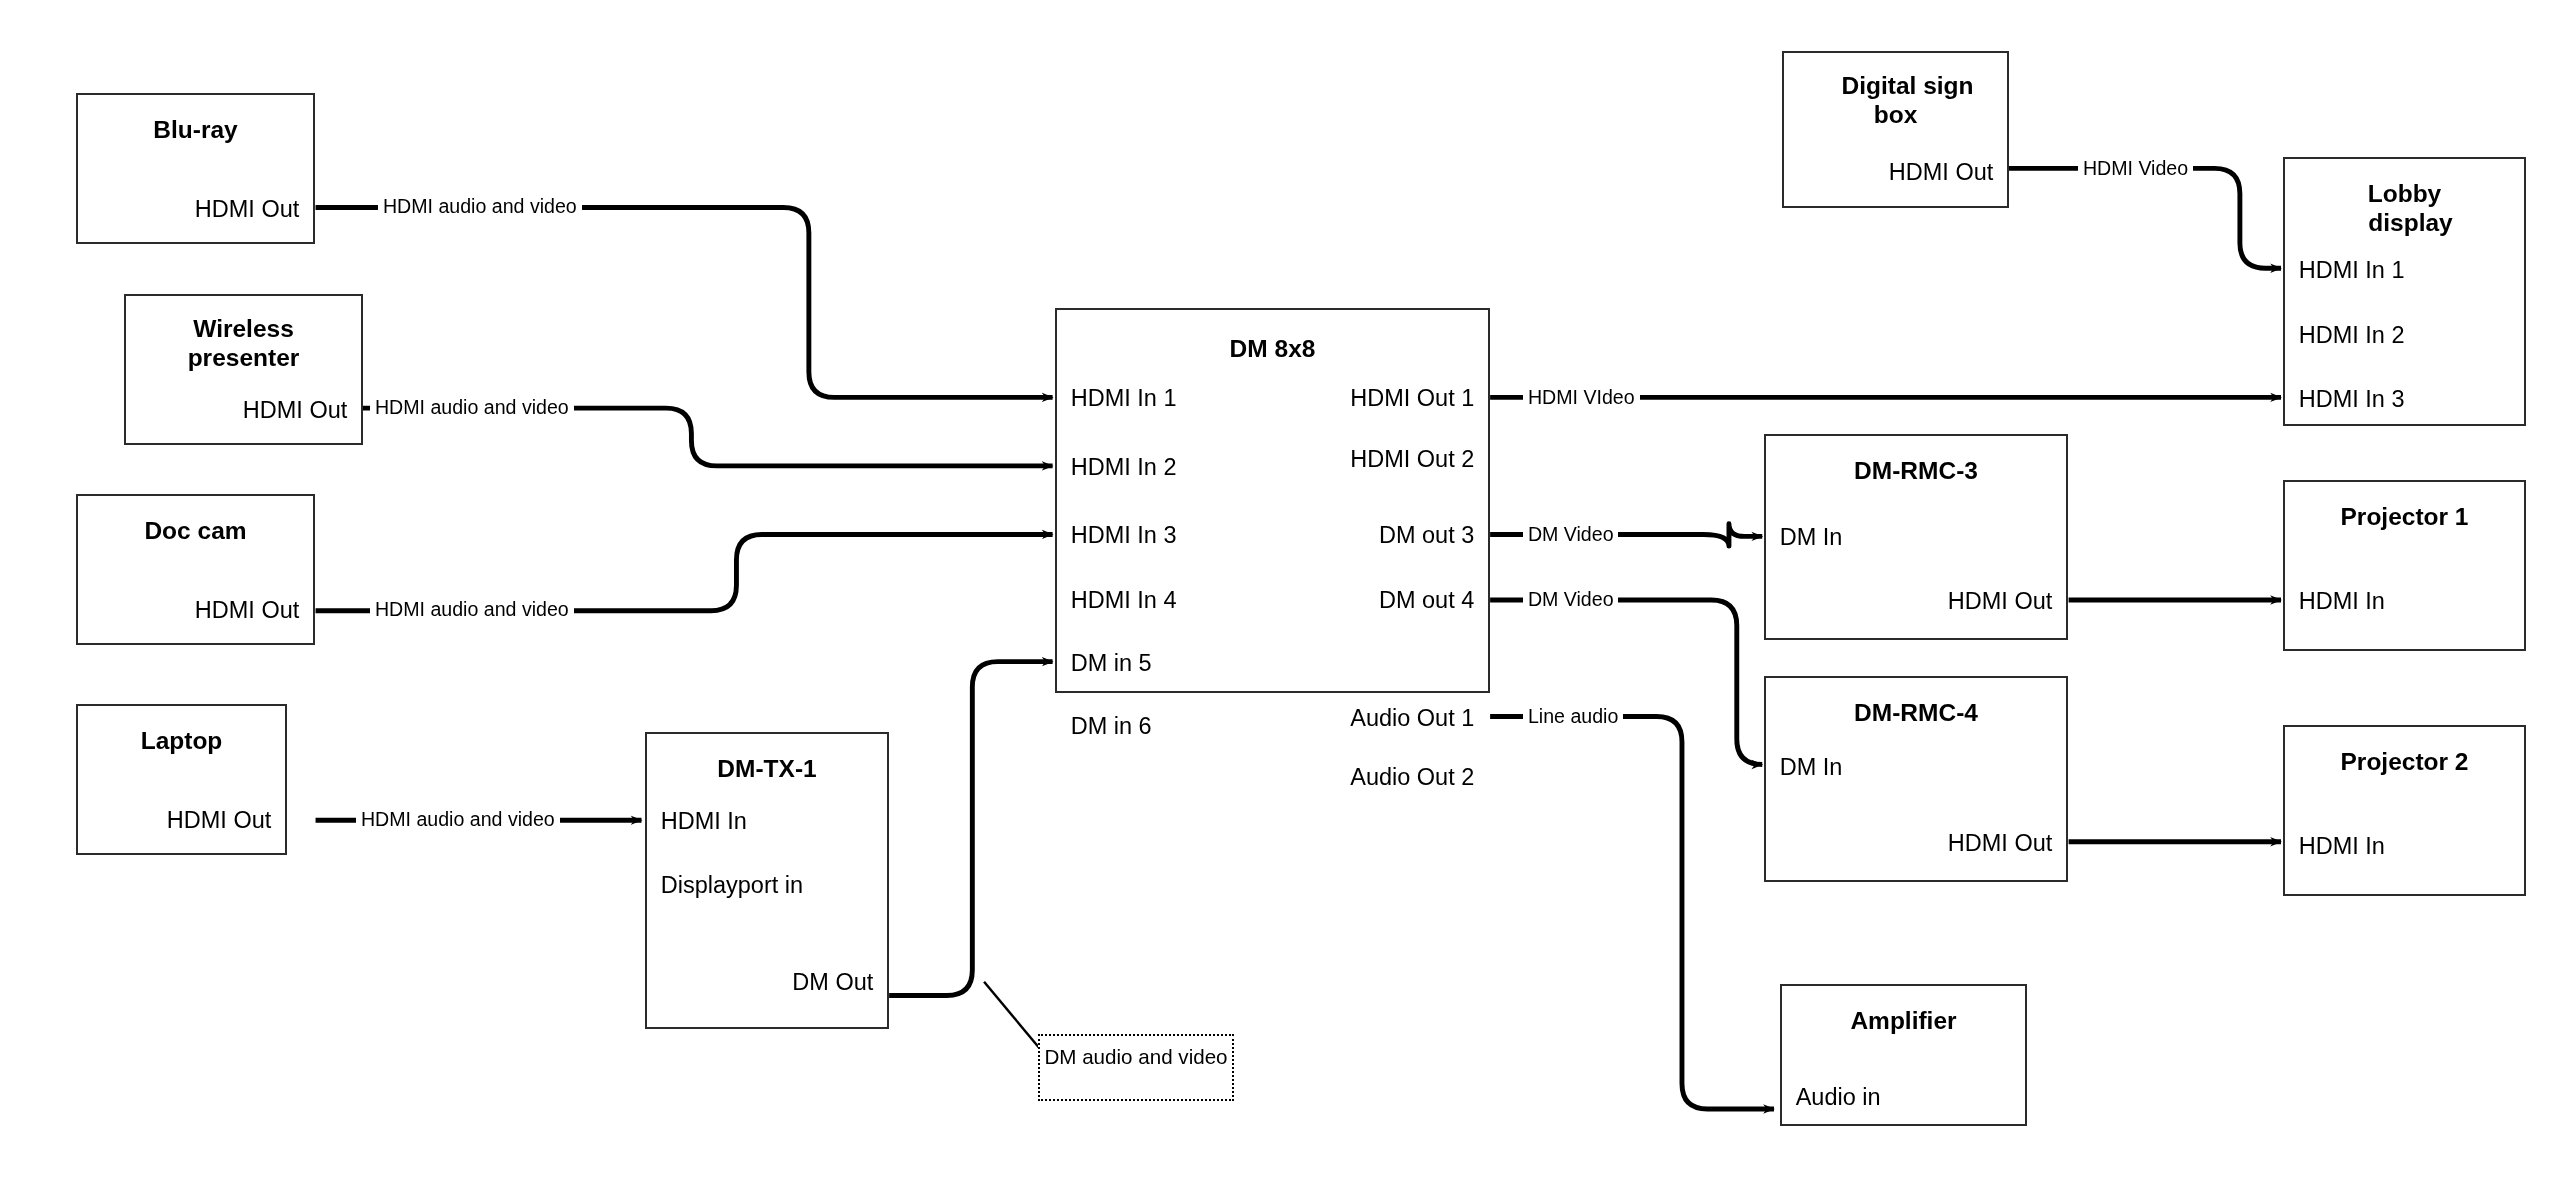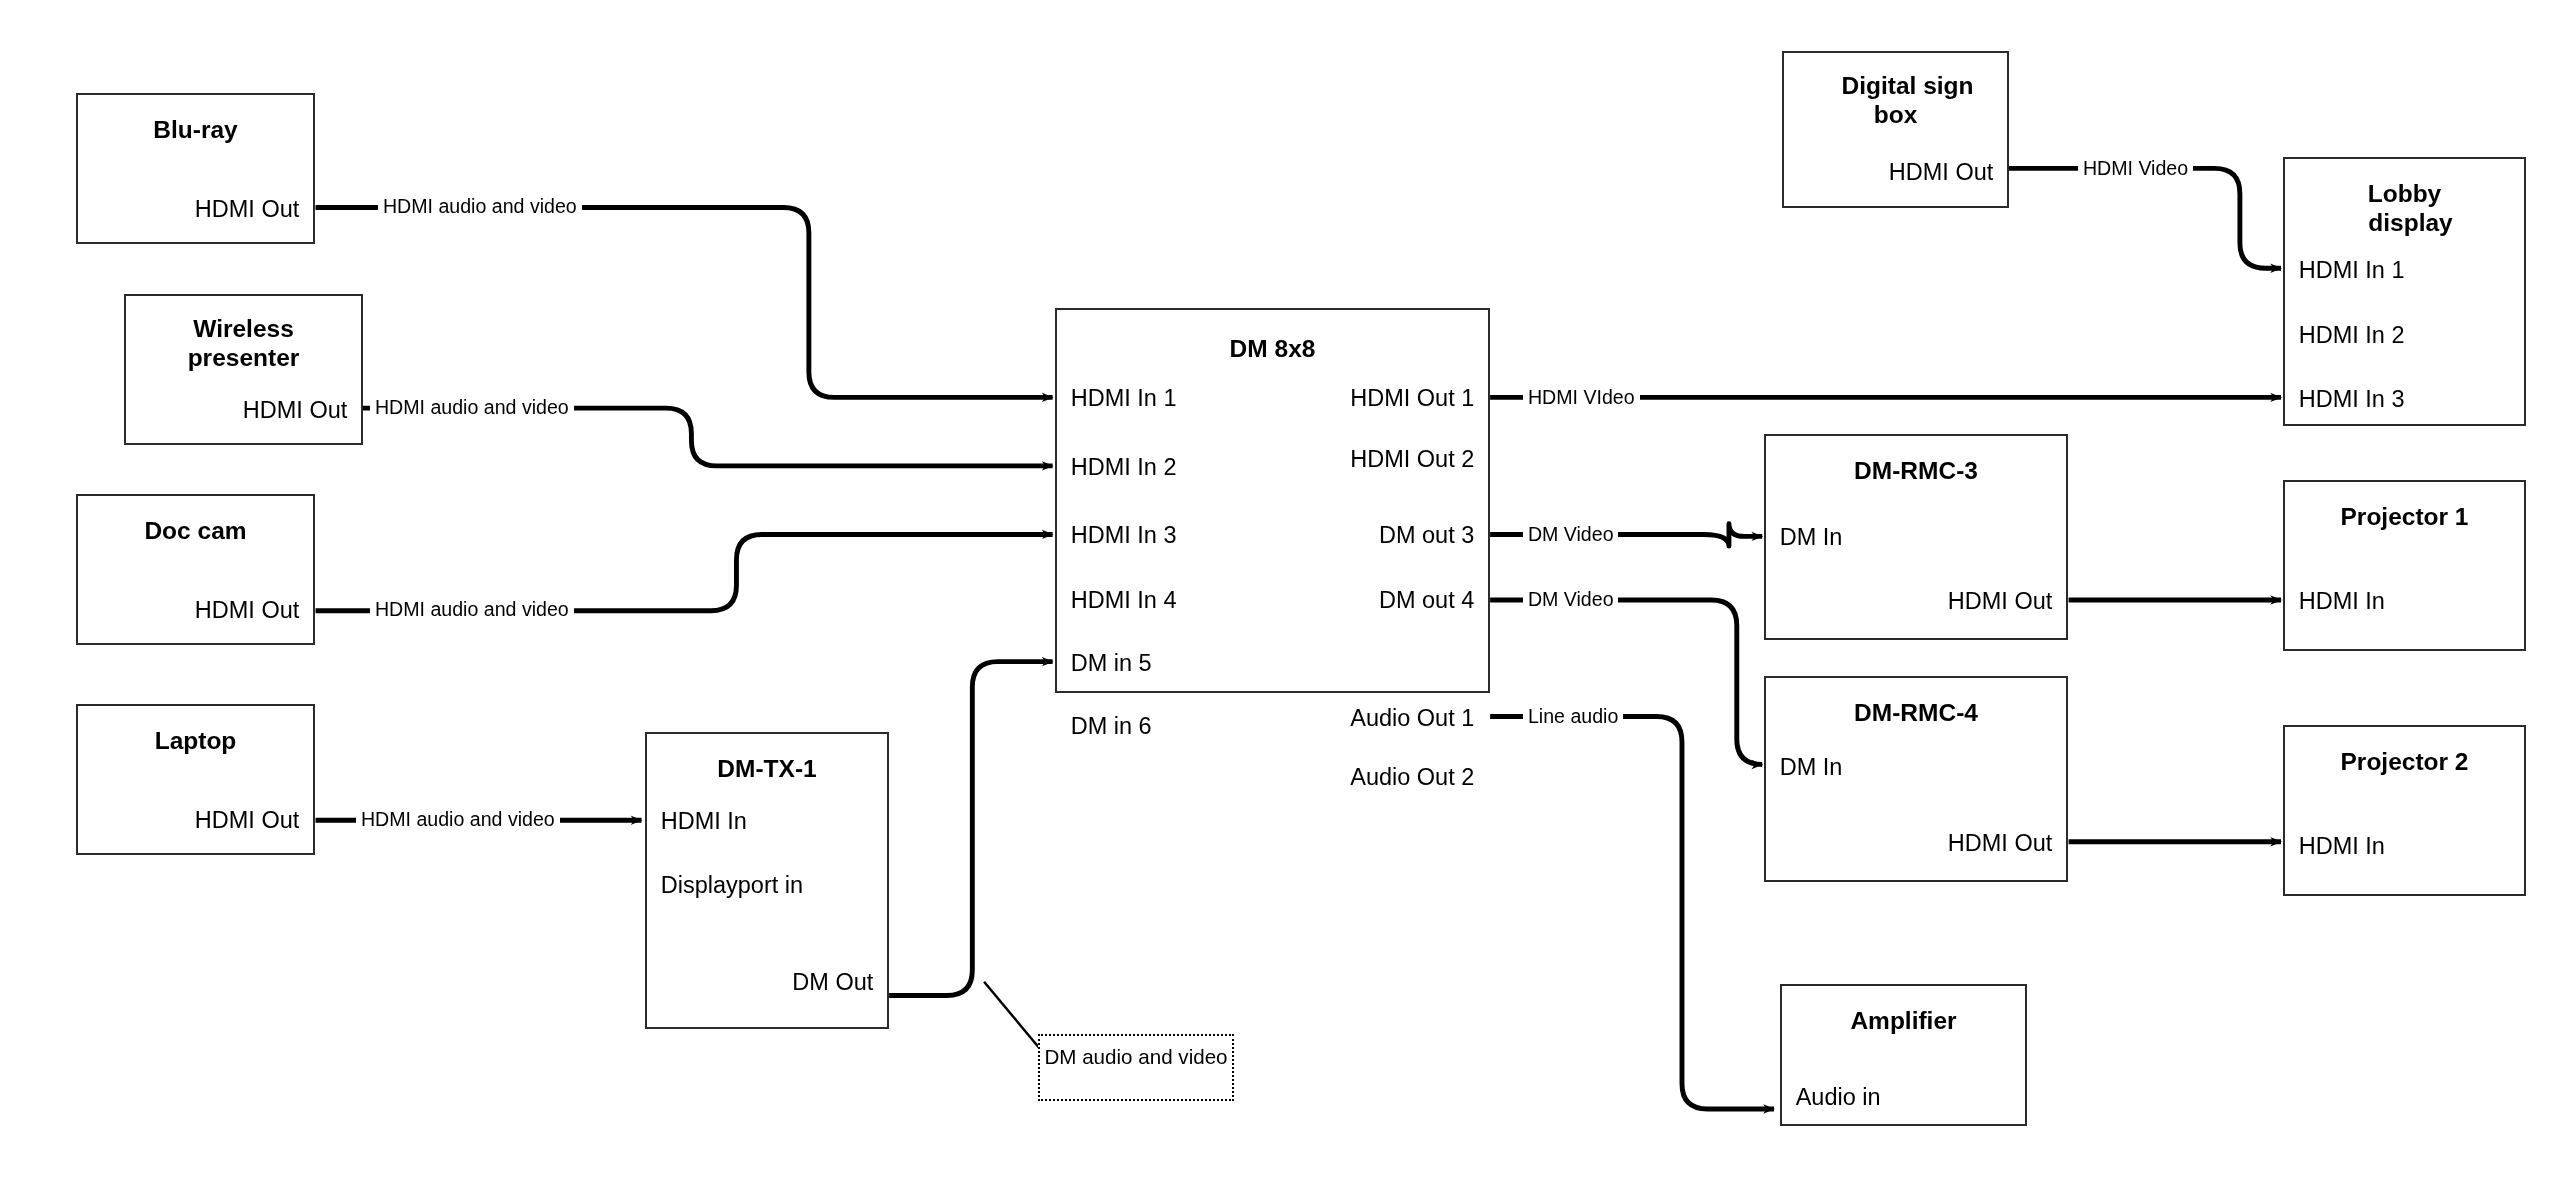--- a/index.html
+++ b/index.html
@@ -123,21 +123,21 @@
     <div class="node-title" style="top:17.6px;">Wireless</div>
     <div class="node-title" style="top:47px;">presenter</div>
     <div class="port right" style="top:101px;">HDMI Out</div>
   </div>
 
   <div class="node" style="left:76px; top:494px; width:239px; height:151px;">
     <div class="node-title" style="top:19.6px;">Doc cam</div>
     <div class="port right" style="top:101px;">HDMI Out</div>
   </div>
 
-  <div class="node" style="left:76px; top:704px; width:239px; height:151px;">
+  <div class="node" style="left:76px; top:704px; width:211px; height:151px;">
     <div class="node-title" style="top:19.6px;">Laptop</div>
     <div class="port right" style="top:101px;">HDMI Out</div>
   </div>
 
   <div class="node" style="left:645px; top:732px; width:244px; height:297px;">
     <div class="node-title" style="top:19.6px;">DM-TX-1</div>
     <div class="port left" style="top:74px;">HDMI In</div>
     <div class="port left" style="top:138px;">Displayport in</div>
     <div class="port right" style="top:235px;">DM Out</div>
   </div>

